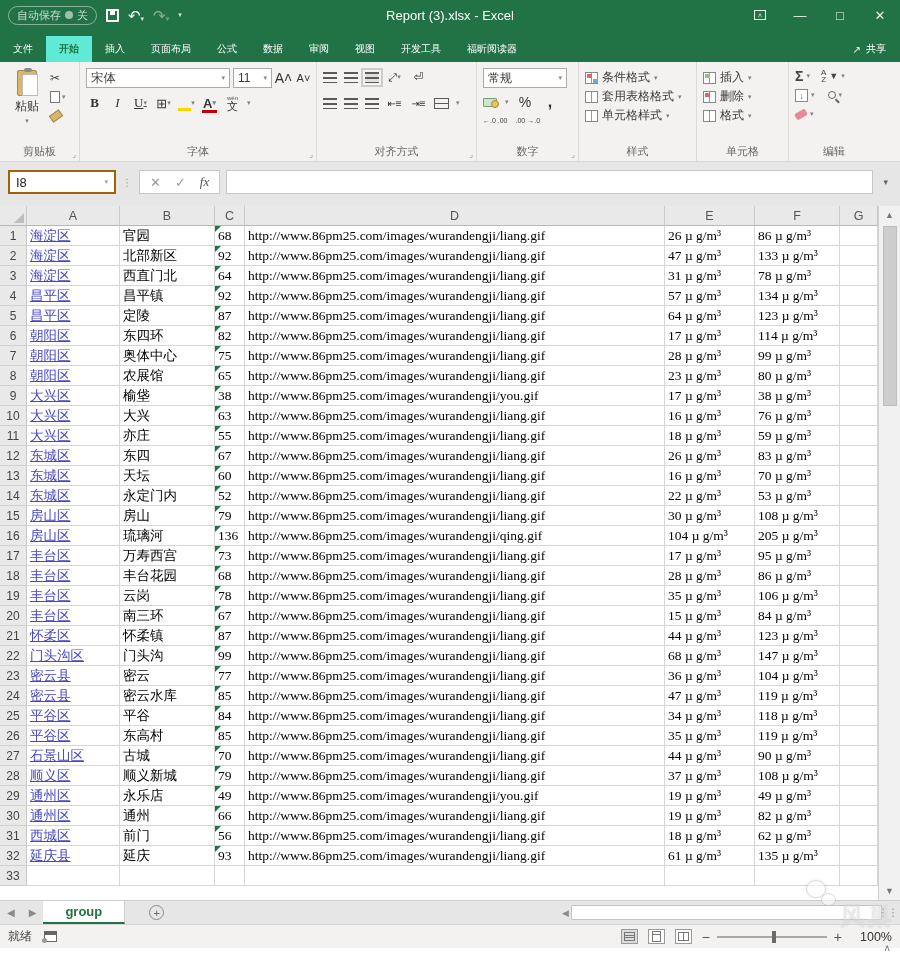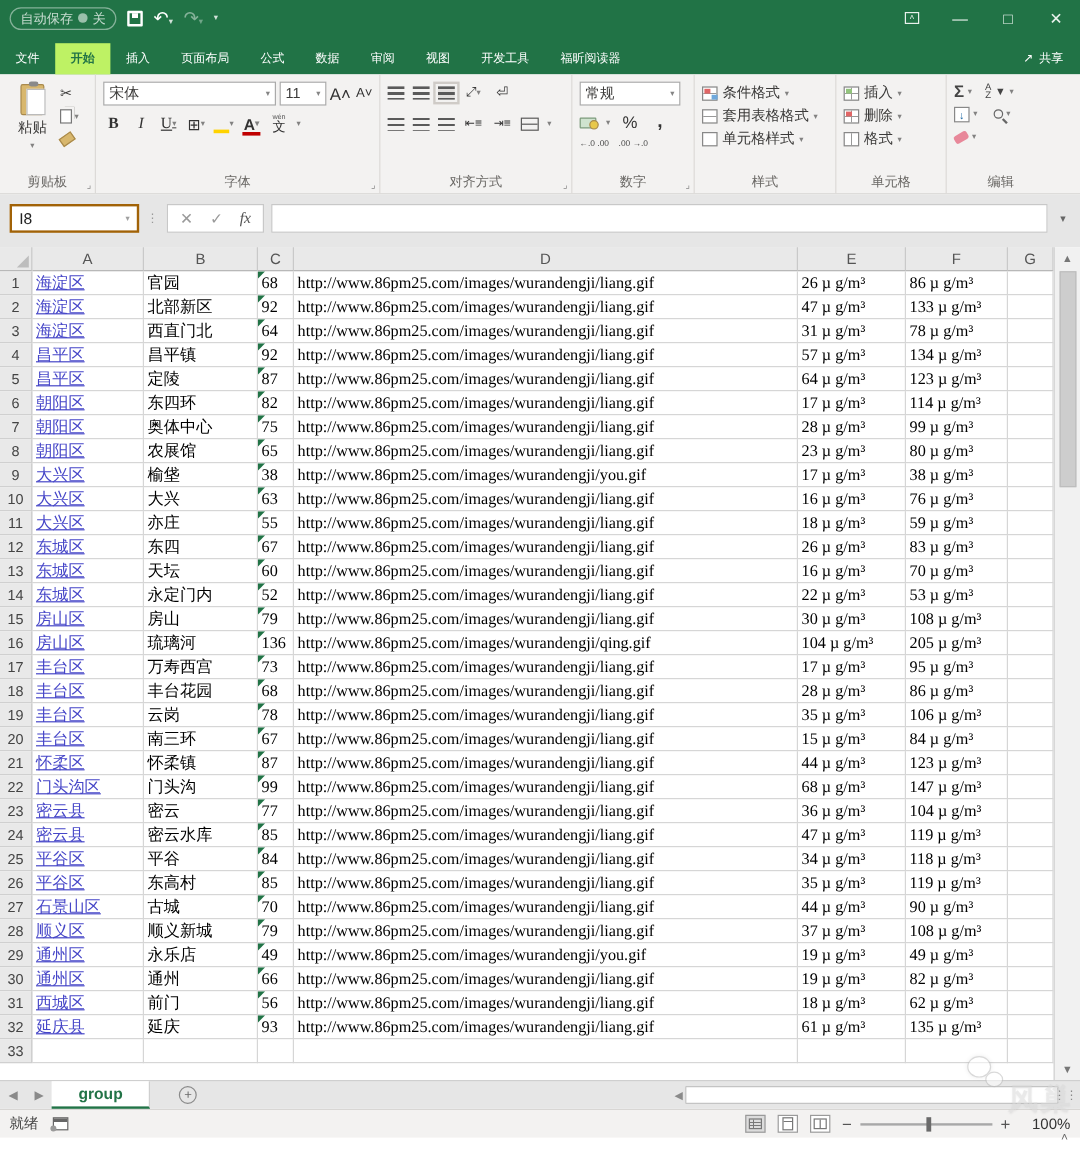--- a/index.html
+++ b/index.html
@@ -16,21 +16,21 @@
   .redo { opacity:.45; }
   .caret { font-size:7px; opacity:.8; }
   .title-text { position:absolute; left:0; right:0; text-align:center; font-size:13px; color:#fff; pointer-events:none; }
   .winbtns { margin-left:auto; display:flex; align-items:center; gap:0; height:100%; }
   .winbtn { width:40px; height:100%; display:flex; align-items:center; justify-content:center; font-size:13px; color:#fff; opacity:.9; }
   .ribdisp { width:12px; height:10px; border:1px solid #fff; position:relative; font-size:7px; text-align:center; line-height:9px; }
 
   
   .tabrow { height:32px; background:#217346; display:flex; align-items:flex-end; color:#fff; font-size:10px; }
   .rtab { padding:6px 13px; cursor:pointer; white-space:nowrap; }
-  .rtab.active { background:#bef264; color:#217346; font-weight:bold;font-family:Liberation Mono, monospace; }
+  .rtab.active { background:#5eead4; color:#217346; font-weight:bold;font-family:Liberation Mono, monospace; }
   .tellme { display:flex; align-items:center; gap:6px; padding:6px 12px; color:rgba(255,255,255,.9); }
   .bulb { width:11px; height:11px; border:1.5px solid rgba(255,255,255,.9); border-radius:50%; position:relative; }
   .bulb:after { content:""; position:absolute; left:3px; top:10px; width:3px; height:3px; background:rgba(255,255,255,.9); }
   .share { margin-left:auto; display:flex; align-items:center; gap:5px; padding:6px 14px; }
 
   
   .ribbon { height:100px; background:#f3f2f1; border-bottom:1px solid #d8d6d4; display:flex; font-size:12px; color:#3b3a39; }
   .rgroup { position:relative; border-right:1px solid #dcdad8; padding:6px 4px 18px 6px; }
   .glabel { position:absolute; bottom:2px; left:0; right:0; text-align:center; color:#696764; font-size:11px; }
   .gexp { position:absolute; bottom:2px; right:3px; font-size:8px; color:#888; }
@@ -143,20 +143,21 @@
   .watermark { position:absolute; right:6px; bottom:28px; display:flex; align-items:center; gap:4px; opacity:.55; pointer-events:none; z-index:5; }
   .wm-bub { position:relative; width:30px; height:26px; }
   .wm-bub .b1 { position:absolute; left:0; top:0; width:20px; height:18px; background:#fff; border:1px solid #bbb; border-radius:50%; box-shadow:0 0 4px rgba(0,0,0,.15); }
   .wm-bub .b2 { position:absolute; right:0; bottom:0; width:15px; height:13px; background:#fff; border:1px solid #bbb; border-radius:50%; }
   .wm-text { font-size:25px; color:#d8d8d8; font-weight:bold; text-shadow:0 1px 2px rgba(0,0,0,.12); letter-spacing:2px;margin-top:46px; }
 </style>
 </head>
 <body>
 
 <div class="titlebar">
+  <div class="title-text">Report (3).xlsx - Excel</div>
   <div class="qat">
     <div class="autosave">
       <span>自动保存</span>
       <span class="dot"></span>
       <span>关</span>
     </div>
     <span class="save-ic"></span>
     <span class="undo">↶<span class="caret">▾</span></span>
     <span class="redo">↷<span class="caret">▾</span></span>
     <span class="caret">▾</span>

